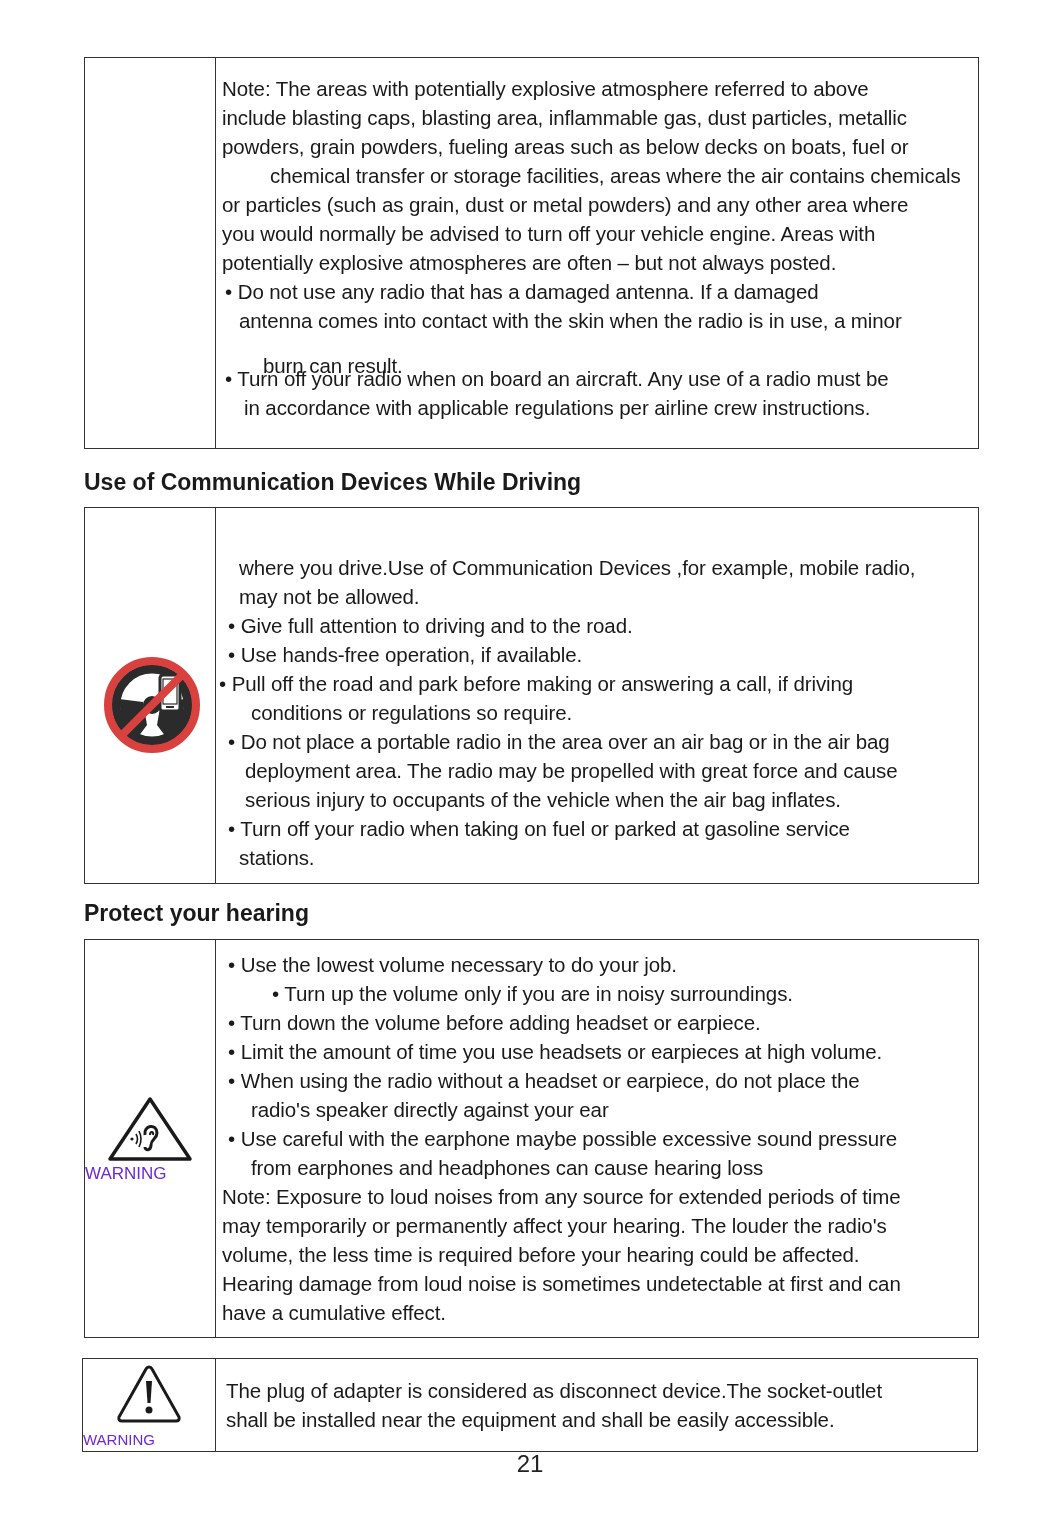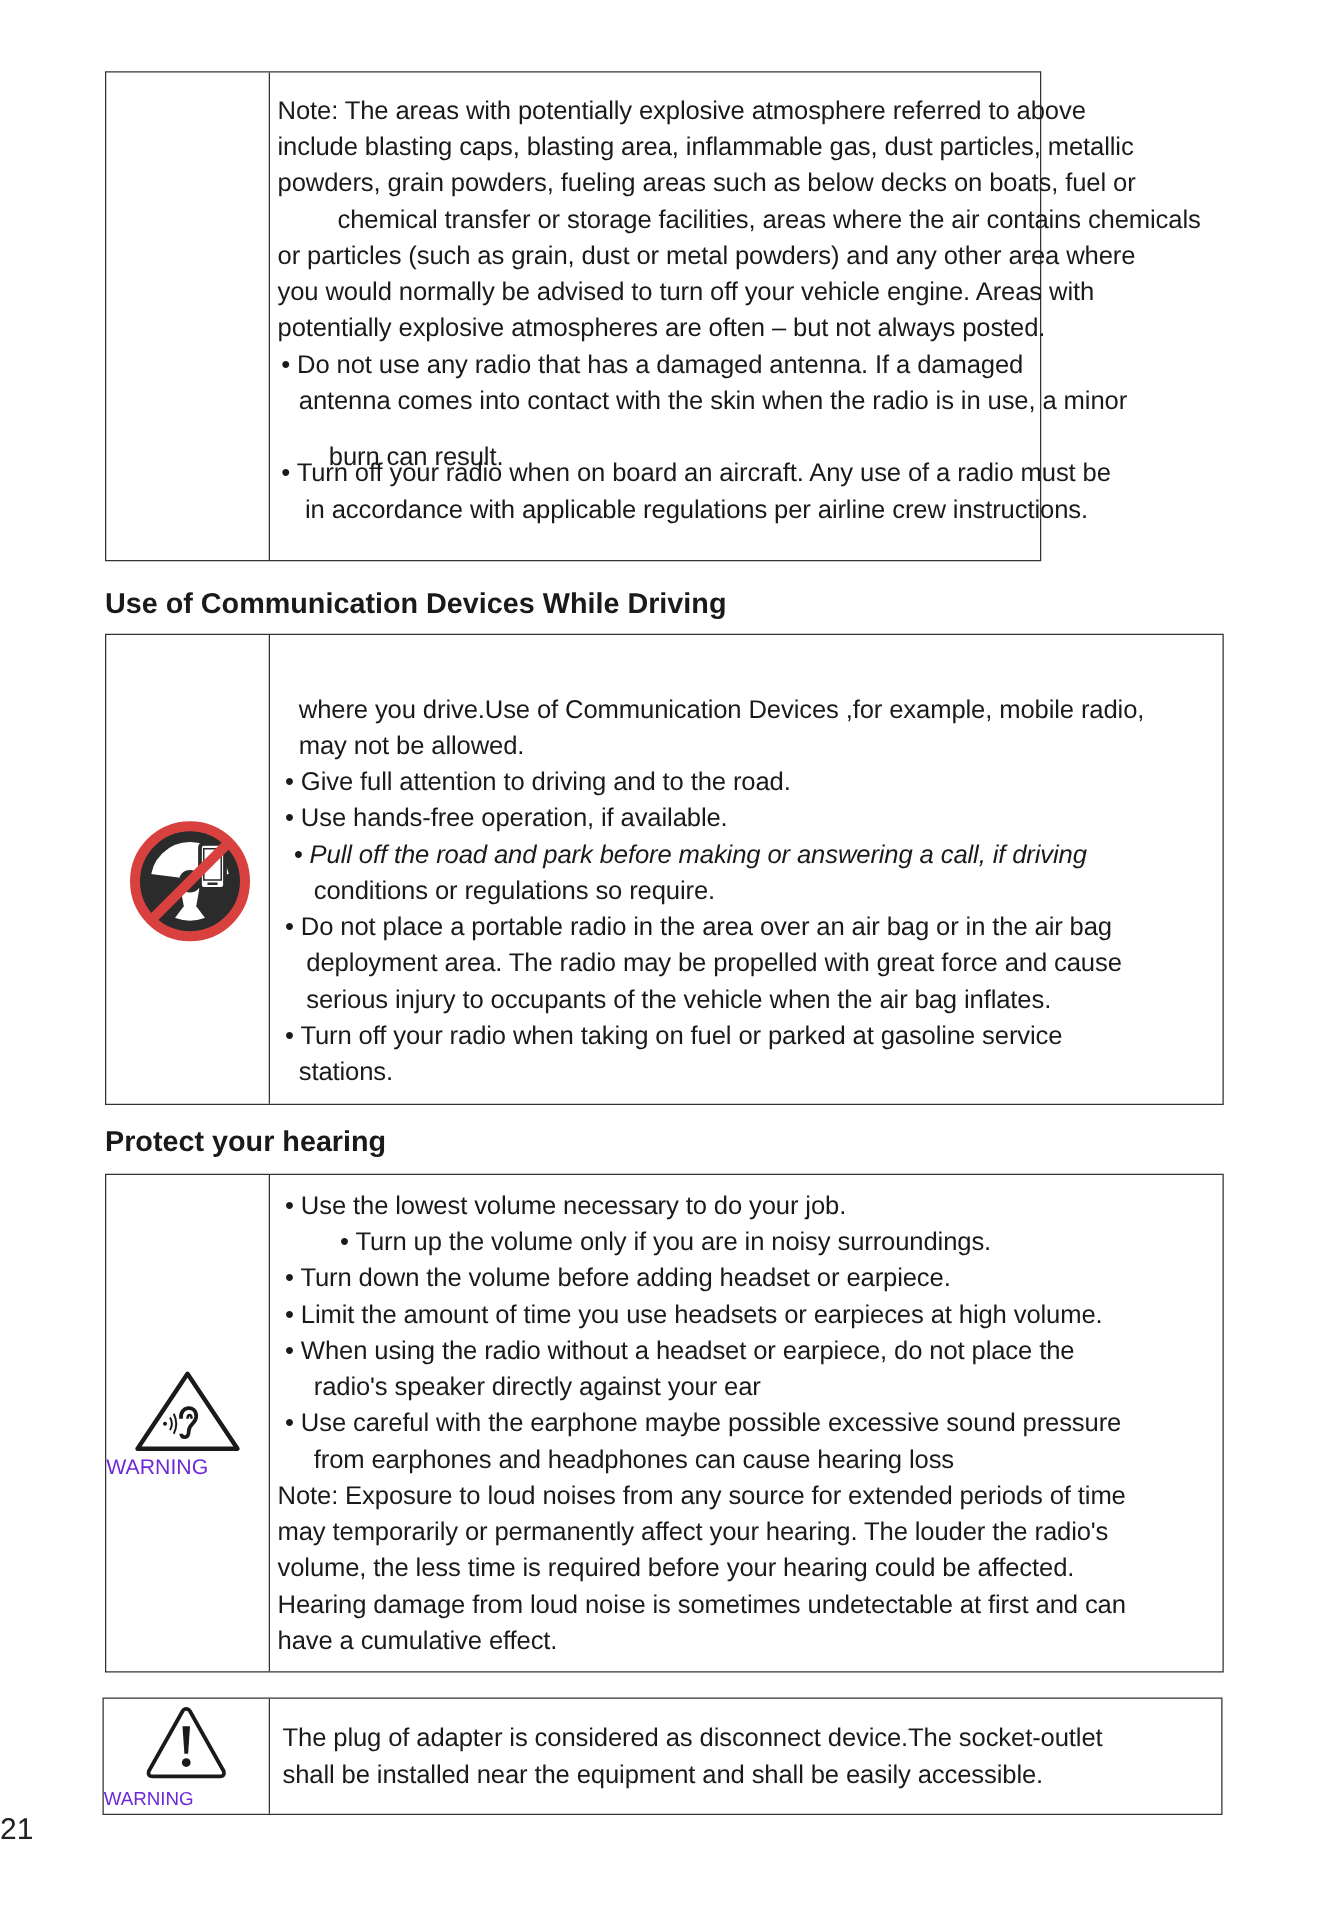--- a/index.html
+++ b/index.html
@@ -20,28 +20,28 @@
       position: absolute; font-size: 20.5px; line-height: 29px; white-space: nowrap;
       letter-spacing: -0.1px;
     }
     .heading {
       position: absolute; left: 84px; font-size: 23px; font-weight: bold; color: #1a1a1a;
     }
     .warn-label {
       position: absolute; width: 100%; text-align: left; font-size: 17px; color: #6d28d9;
     }
     .page-num {
-      position: absolute; left: 0; width: 1060px; top: 1450px; text-align: left;
+      position: absolute; left: 0; width: 1060px; top: 1450px; text-align: center;
       font-size: 24px; color: #222;
     }
   </style>
 </head>
 <body>
 
-<div class="box" style="left:84px; top:57px; width:749px; height:392px;">
+<div class="box" style="left:84px; top:57px; width:895px; height:392px;">
   <div class="icon-col"></div>
   <div class="text-col">
     <div class="line" style="left:6px; top:16px;">Note: The areas with potentially explosive atmosphere referred to above</div>
     <div class="line" style="left:6px; top:45px;">include blasting caps, blasting area, inflammable gas, dust particles, metallic</div>
     <div class="line" style="left:6px; top:74px;">powders, grain powders, fueling areas such as below decks on boats, fuel or</div>
     <div class="line" style="left:6px; top:103px;margin-left:48px;">chemical transfer or storage facilities, areas where the air contains chemicals</div>
     <div class="line" style="left:6px; top:132px;">or particles (such as grain, dust or metal powders) and any other area where</div>
     <div class="line" style="left:6px; top:161px;">you would normally be advised to turn off your vehicle engine. Areas with</div>
     <div class="line" style="left:6px; top:190px;">potentially explosive atmospheres are often – but not always posted.</div>
     <div class="line" style="left:9px; top:219px;"> • Do not use any radio that has a damaged antenna. If a damaged</div>
@@ -66,21 +66,21 @@
       <rect x="64" y="51" width="8" height="2" fill="#2b2b2b"></rect>
       <circle cx="50" cy="50" r="44" fill="none" stroke="#d9413f" stroke-width="8"></circle>
       <line x1="19" y1="81" x2="81" y2="19" stroke="#d9413f" stroke-width="8"></line>
     </svg>
   </div>
   <div class="text-col">
     <div class="line" style="left:23px; top:45px;">where you drive.Use of Communication Devices ,for example, mobile radio,</div>
     <div class="line" style="left:23px; top:74px;">may not be allowed.</div>
     <div class="line" style="left:12px; top:103px;">•  Give full attention to driving and to the road.</div>
     <div class="line" style="left:12px; top:132px;">•  Use hands-free operation, if available.</div>
-    <div class="line" style="left:19px; top:161px;font-style:italic;">•  Pull off the road and park before making or answering a call, if driving</div>
+    <div class="line" style="left:3px; top:161px;">•  Pull off the road and park before making or answering a call, if driving</div>
     <div class="line" style="left:35px; top:190px;">conditions or regulations so require.</div>
     <div class="line" style="left:12px; top:219px;">• Do not place a portable radio in the area over an air bag or in the air bag</div>
     <div class="line" style="left:29px; top:248px;">deployment area. The radio may be propelled with great force and cause</div>
     <div class="line" style="left:29px; top:277px;">serious injury to occupants of the vehicle when the air bag inflates.</div>
     <div class="line" style="left:12px; top:306px;">• Turn off your radio when taking on fuel or parked at gasoline service</div>
     <div class="line" style="left:23px; top:335px;">stations.</div>
   </div>
 </div>
 
 <div class="heading" style="top:900px;">Protect your hearing</div>

